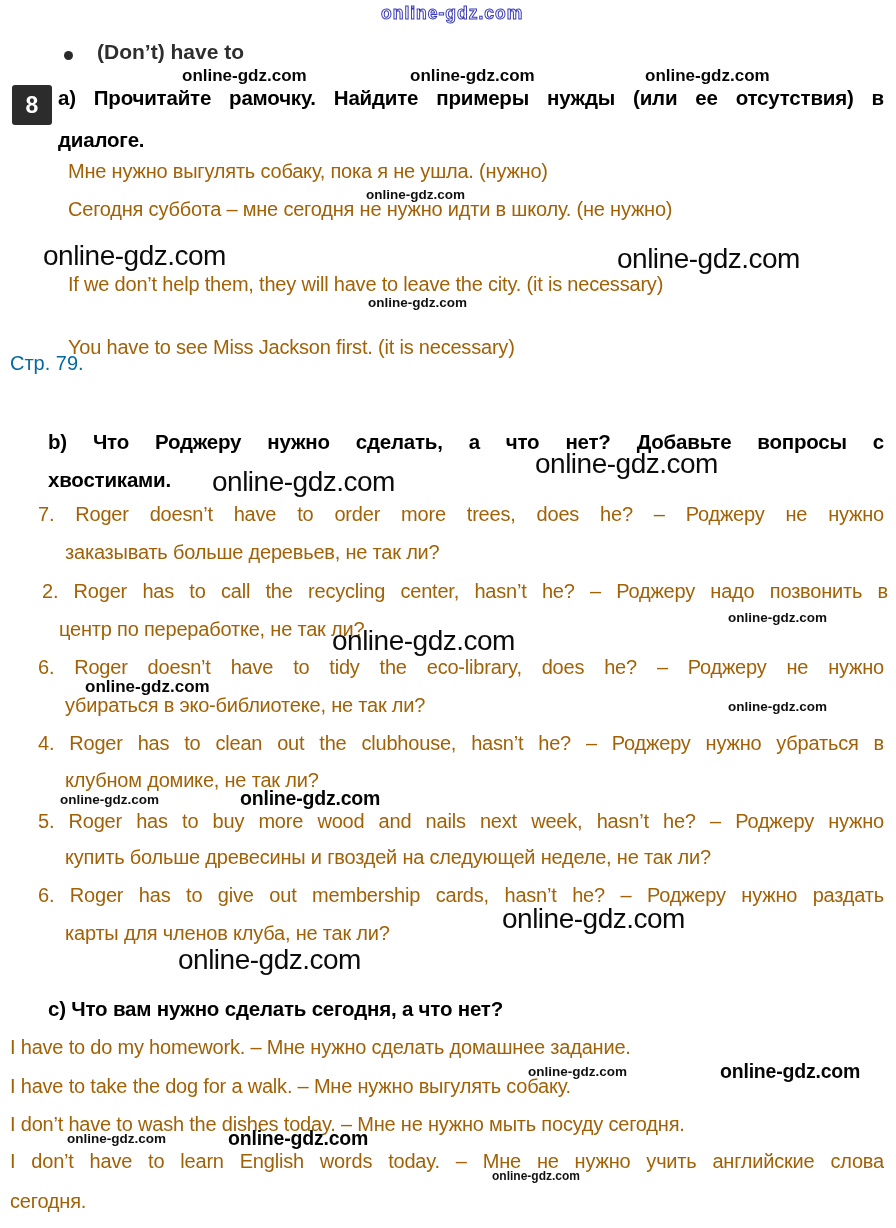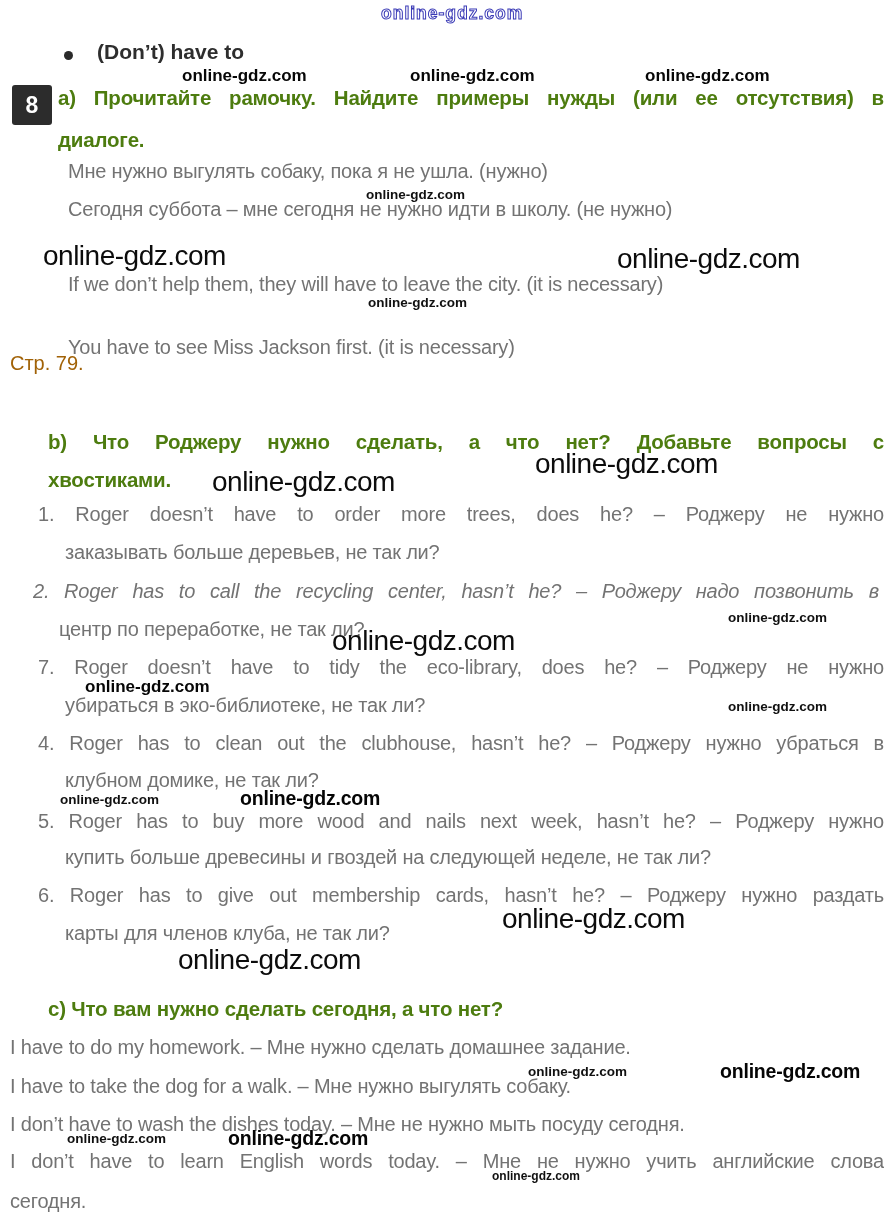--- a/index.html
+++ b/index.html
@@ -1,40 +1,40 @@
 <!DOCTYPE html>
 <html><head>
 <meta charset="utf-8">
 <style>
   html,body{margin:0;padding:0;}
   body{
     width:896px;height:1228px;position:relative;background:#ffffff;
     font-family:"Liberation Sans", sans-serif;color:#454545;overflow:hidden;
   }
   .abs{position:absolute;white-space:nowrap;}
-  .body-text{font-size:20px;color:#737373;letter-spacing:-0.2px;}
+  .body-text{font-size:20px;color:#a16207;letter-spacing:-0.2px;}
   .just{white-space:normal;text-align:justify;text-align-last:justify;overflow:hidden;height:30px;}
-  .bold-head{font-weight:bold;color:#4d7c0f;font-size:20.5px;letter-spacing:-0.2px;}
+  .bold-head{font-weight:bold;color:#000000;font-size:20.5px;letter-spacing:-0.2px;}
   .num-box{
     width:40px;height:40px;background:#2c2c2c;border-radius:3px;
     display:flex;align-items:center;justify-content:center;
     color:#ffffff;font-size:23px;font-weight:bold;
   }
   .bullet-dot{width:9px;height:9px;border-radius:50%;background:#2a2a2a;}
   .bullet-label{font-weight:bold;color:#2e2e2e;font-size:21px;}
   .wm-outline{
     font-size:17.5px;font-weight:bold;letter-spacing:1px;
     color:transparent;-webkit-text-stroke:1px #3a3ab6;
   }
   .wm-row{font-size:17px;font-weight:bold;color:#060606;}
   .wm-sm{font-size:13.5px;font-weight:bold;color:#101010;}
   .wm-tiny{font-size:12px;font-weight:bold;color:#101010;}
   .wm-md{font-size:19.5px;font-weight:bold;color:#050505;letter-spacing:-0.2px;}
   .wm-lg{font-size:28px;font-weight:400;color:#0c0c0c;letter-spacing:-0.5px;}
-  .page-ref{font-size:20px;color:#a16207;}
+  .page-ref{font-size:20px;color:#0369a1;}
 </style>
 </head>
 <body>
 
 <div class="abs wm-outline" style="left:381px;top:3px;">online-gdz.com</div>
 
 <div class="abs bullet-dot" style="left:64px;top:51px;"></div>
 <div class="abs bullet-label" style="left:97px;top:40px;">(Don’t) have to</div>
 
 <div class="abs wm-row" style="left:182px;top:66px;">online-gdz.com</div>
@@ -57,29 +57,29 @@
 <div class="abs wm-sm" style="left:368px;top:295px;">online-gdz.com</div>
 <div class="abs body-text" style="left:68px;top:311px;margin-top:25px;">You have to see Miss Jackson first. (it is necessary)</div>
 
 <div class="abs page-ref" style="left:10px;top:352px;">Стр. 79.</div>
 
 <div class="abs bold-head just" style="left:48px;top:430px;width:836px;">b) Что Роджеру нужно сделать, а что нет? Добавьте вопросы с</div>
 <div class="abs wm-lg" style="left:535px;top:448px;">online-gdz.com</div>
 <div class="abs bold-head" style="left:48px;top:468px;text-align:center;">хвостиками.</div>
 <div class="abs wm-lg" style="left:212px;top:466px;">online-gdz.com</div>
 
-<div class="abs body-text just" style="left:38px;top:503px;width:846px;">1. Roger doesn’t have to order more trees, does he? – Роджеру не нужно</div>
+<div class="abs body-text just" style="left:38px;top:503px;width:846px;">7. Roger doesn’t have to order more trees, does he? – Роджеру не нужно</div>
 <div class="abs body-text" style="left:65px;top:541px;">заказывать больше деревьев, не так ли?</div>
 
-<div class="abs body-text just" style="left:33px;top:580px;width:846px;font-style:italic;">2. Roger has to call the recycling center, hasn’t he? – Роджеру надо позвонить в</div>
+<div class="abs body-text just" style="left:42px;top:580px;width:846px;">2. Roger has to call the recycling center, hasn’t he? – Роджеру надо позвонить в</div>
 <div class="abs wm-sm" style="left:728px;top:610px;">online-gdz.com</div>
 <div class="abs body-text" style="left:59px;top:618px;">центр по переработке, не так ли?</div>
 <div class="abs wm-lg" style="left:332px;top:625px;">online-gdz.com</div>
 
-<div class="abs body-text just" style="left:38px;top:656px;width:846px;">7. Roger doesn’t have to tidy the eco-library, does he? – Роджеру не нужно</div>
+<div class="abs body-text just" style="left:38px;top:656px;width:846px;">6. Roger doesn’t have to tidy the eco-library, does he? – Роджеру не нужно</div>
 <div class="abs wm-row" style="left:85px;top:677px;">online-gdz.com</div>
 <div class="abs body-text" style="left:65px;top:694px;">убираться в эко-библиотеке, не так ли?</div>
 <div class="abs wm-sm" style="left:728px;top:699px;">online-gdz.com</div>
 
 <div class="abs body-text just" style="left:38px;top:732px;width:846px;">4. Roger has to clean out the clubhouse, hasn’t he? – Роджеру нужно убраться в</div>
 <div class="abs body-text" style="left:65px;top:769px;">клубном домике, не так ли?</div>
 <div class="abs wm-sm" style="left:60px;top:792px;">online-gdz.com</div>
 <div class="abs wm-md" style="left:240px;top:787px;">online-gdz.com</div>
 
 <div class="abs body-text just" style="left:38px;top:810px;width:846px;">5. Roger has to buy more wood and nails next week, hasn’t he? – Роджеру нужно</div>

